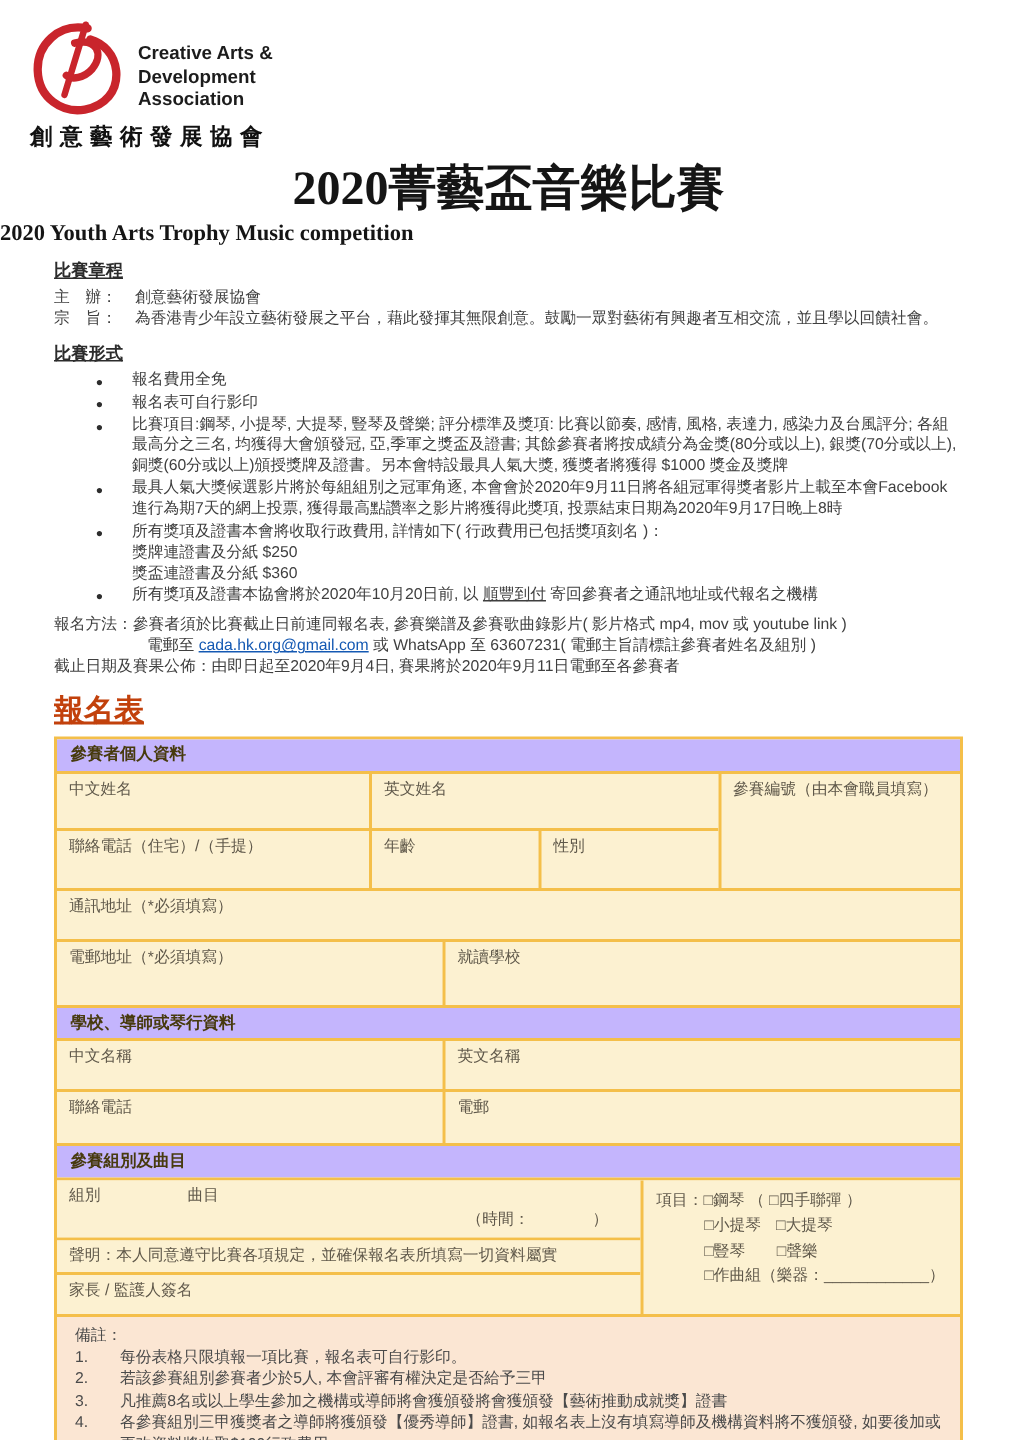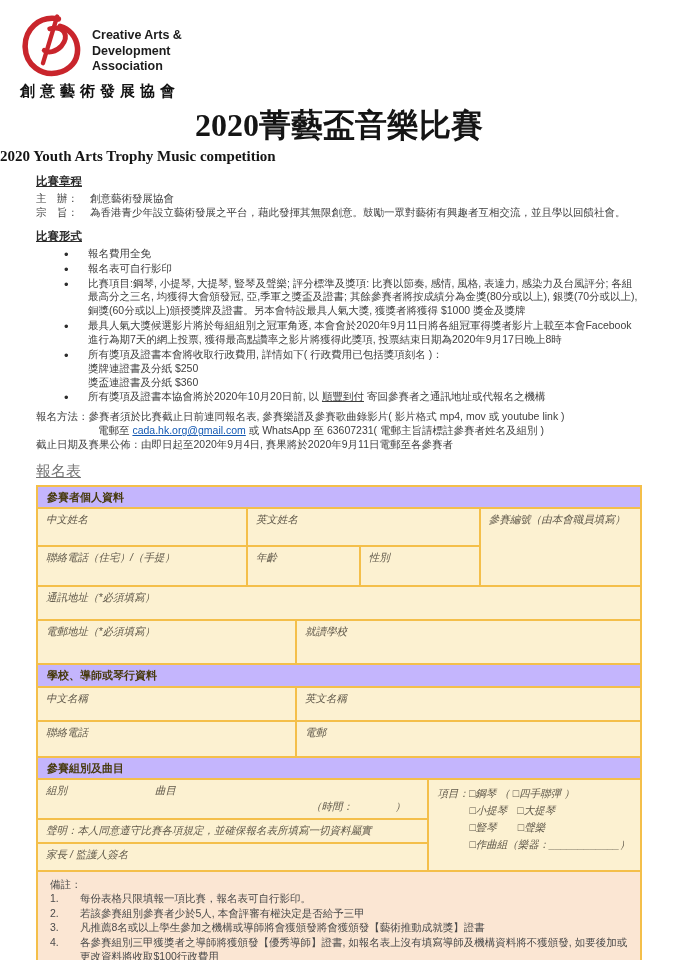--- a/index.html
+++ b/index.html
@@ -21,32 +21,32 @@
   .kv{display:flex;}
   .kv .lbl{flex:0 0 54px;}
   .bullets{list-style:none;margin:1px 0 0;padding:0 0 0 26px;}
   .bullets li{position:relative;padding-left:26px;margin:0 0 1px;}
   .bullets li::before{content:"\2022";position:absolute;left:2px;top:-1px;font-size:13px;color:#2d2d2d;}
   .u{text-decoration:underline;}
   .link{color:#1459B3;text-decoration:underline;cursor:pointer;}
   .apply{margin-top:6px;}
   .apply .indent{padding-left:62px;}
   
-  .form-head{font-weight:normal;text-decoration:underline;font-size:15px;color:#737373;margin:9px 0 4px;}
+  .form-head{font-weight:bold;text-decoration:underline;font-size:20px;color:#c2410c;margin:9px 0 4px;}
   .tbl{border:2px solid #F4BF4A;font-size:10.5px;color:#5f584a;}
   .tbl > *{border-top:2px solid #F4BF4A;}
   .tbl > :first-child{border-top:0;}
   .band{background:#c4b5fd;color:#473a0e;font-weight:bold;padding:3px 9px;font-size:11px;}
-  .r{display:flex;align-items:stretch;font-style:italic;}
+  .r{display:flex;align-items:stretch;}
   .cell{background:#FCF1D1;padding:4px 8px;box-sizing:border-box;}
   .cell + .cell, .bl{border-left:2px solid #F4BF4A;}
   .leftwrap{display:flex;flex-direction:column;}
   .leftwrap > .r + .r{border-top:2px solid #F4BF4A;}
   .grade-line{text-align:right;margin-top:8px;padding-right:2px;}
-  .group-line{display:flex;gap:30px;}
+  .group-line{display:flex;}
   .group-line .g2{margin-left:58px;}
   .time-line{text-align:right;margin-top:2px;padding-right:14px;}
   .cats .line{margin:3px 0;white-space:nowrap;}
   .cats .line.ind{padding-left:32px;}
   .cats .ci{margin-right:10px;}
   
   .notes{background:#FBE6D3;padding:5px 12px 8px;line-height:1.38;color:#4a4a4a;}
   .note-row{display:flex;}
   .note-num{flex:0 0 30px;}
   .note-txt{flex:1;}

